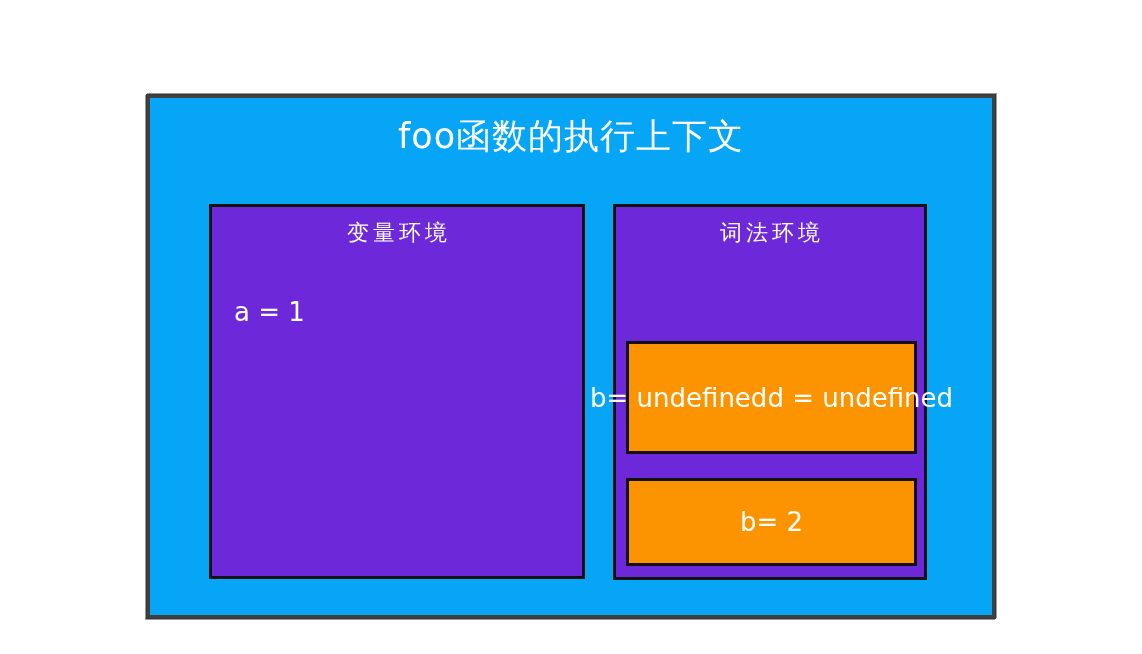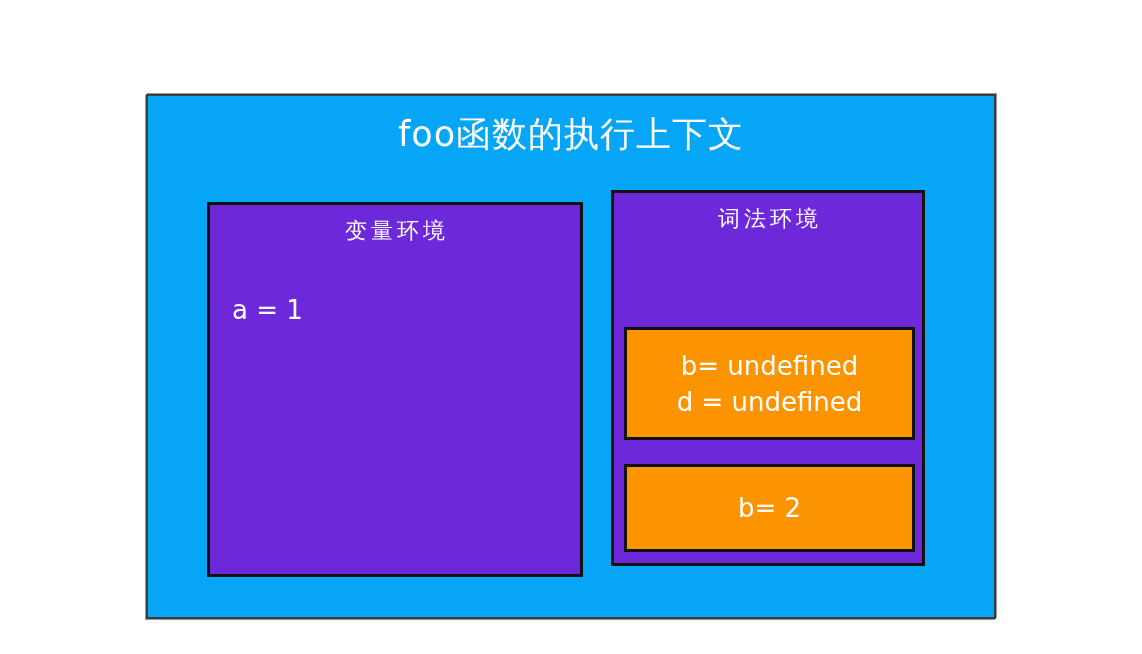--- a/index.html
+++ b/index.html
@@ -18,21 +18,21 @@
   }
 
   
   .ctx-frame {
     position: absolute;
     left: 147px;
     top: 95px;
     width: 848px;
     height: 523px;
     background: #06A5F5;
-    border: 1px solid #404040;
+    border: 3px solid #404040;
     box-sizing: border-box;
     box-shadow:
        0 0 0 1px rgba(20,20,20,0.75),
        1px -1px 0 1px rgba(30,30,30,0.45),
       -1px  1px 0 1px rgba(30,30,30,0.45);
   }
 
   .ctx-title {
     position: absolute;
     left: 0;
@@ -54,21 +54,21 @@
     box-sizing: border-box;
   }
   .env-panel.left {
     left: 59px;
     top: 106px;
     width: 376px;
     height: 375px;
   }
   .env-panel.right {
     left: 463px;
-    top: 94px;
+    top: 106px;
     width: 314px;
     height: 376px;
     padding-left: 7px;
   }
 
   .env-title {
     position: absolute;
     left: 0;
     top: 11px;
     width: 100%;
@@ -97,21 +97,21 @@
   .var-row.row-0 { margin-left: 0px; }
   .var-row.row-1 { margin-top: 51px; margin-left: 6px; }
 
   
   .binding-box {
     position: absolute;
     background: #FB9400;
     border: 3px solid #111111;
     box-sizing: border-box;
     display: flex;
-    flex-direction: column;
+    flex-direction: row;
     align-items: center;
     justify-content: center;
   }
   .binding-box.box-0 {
     left: 10px;
     top: 134px;
     width: 291px;
     height: 113px;
   }
   .binding-box.box-1 {

